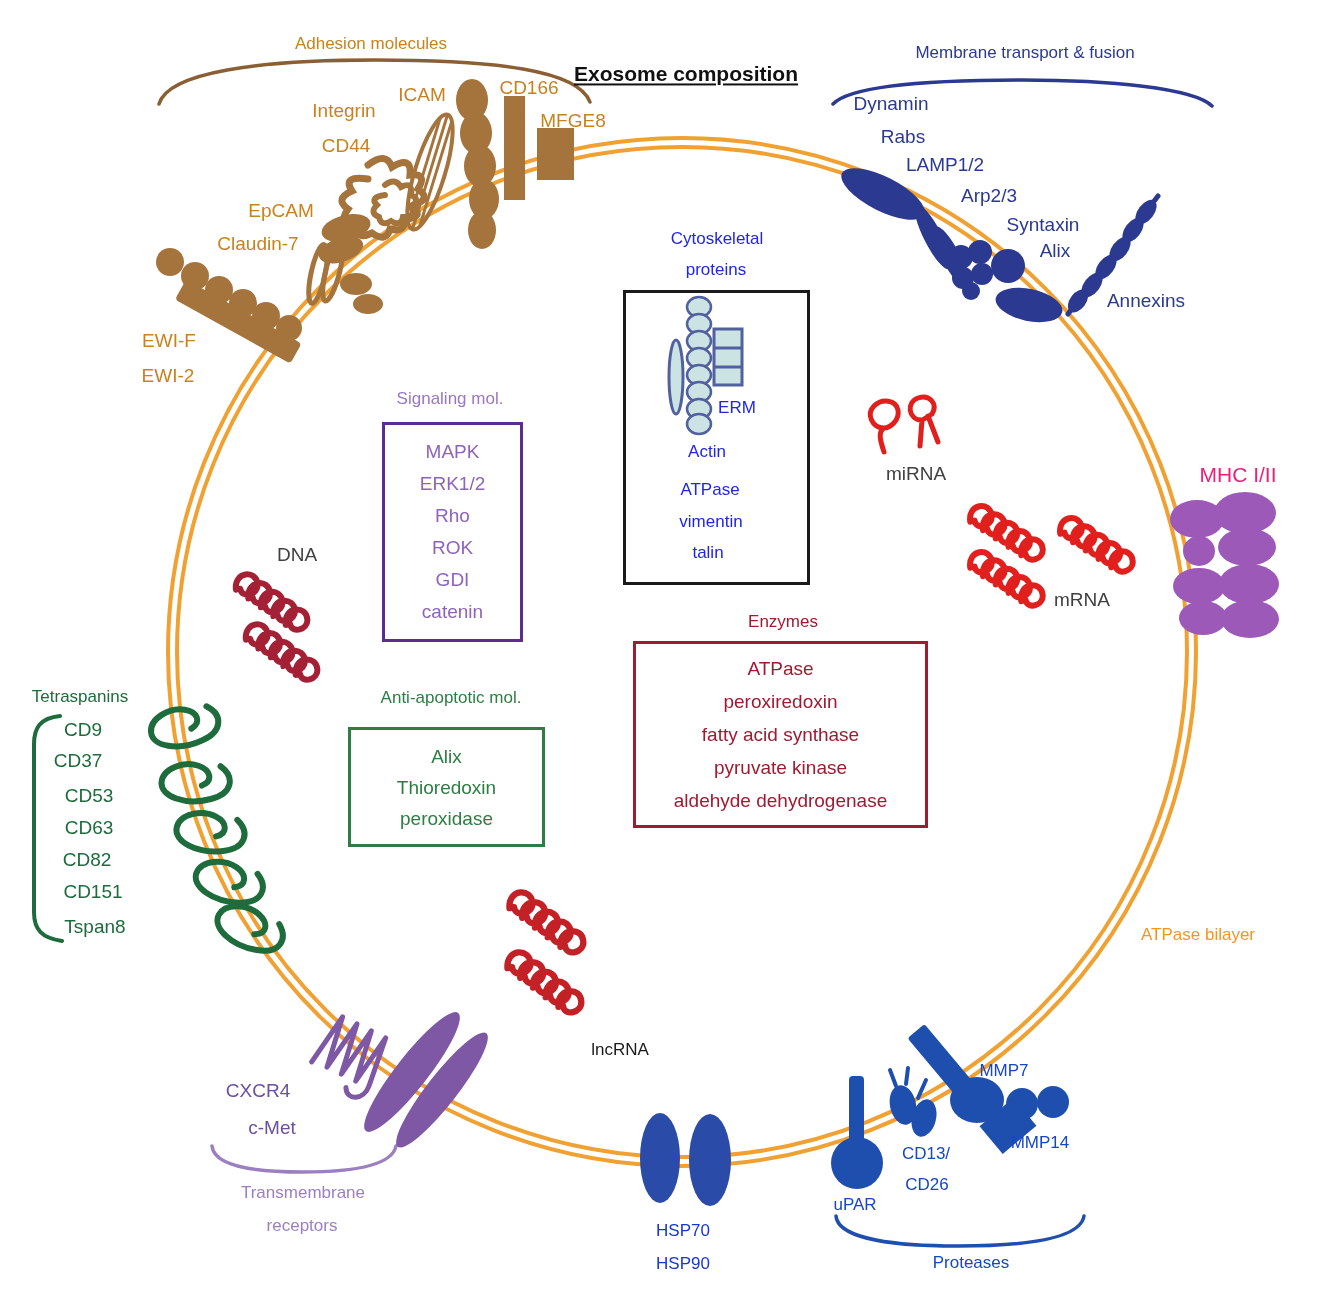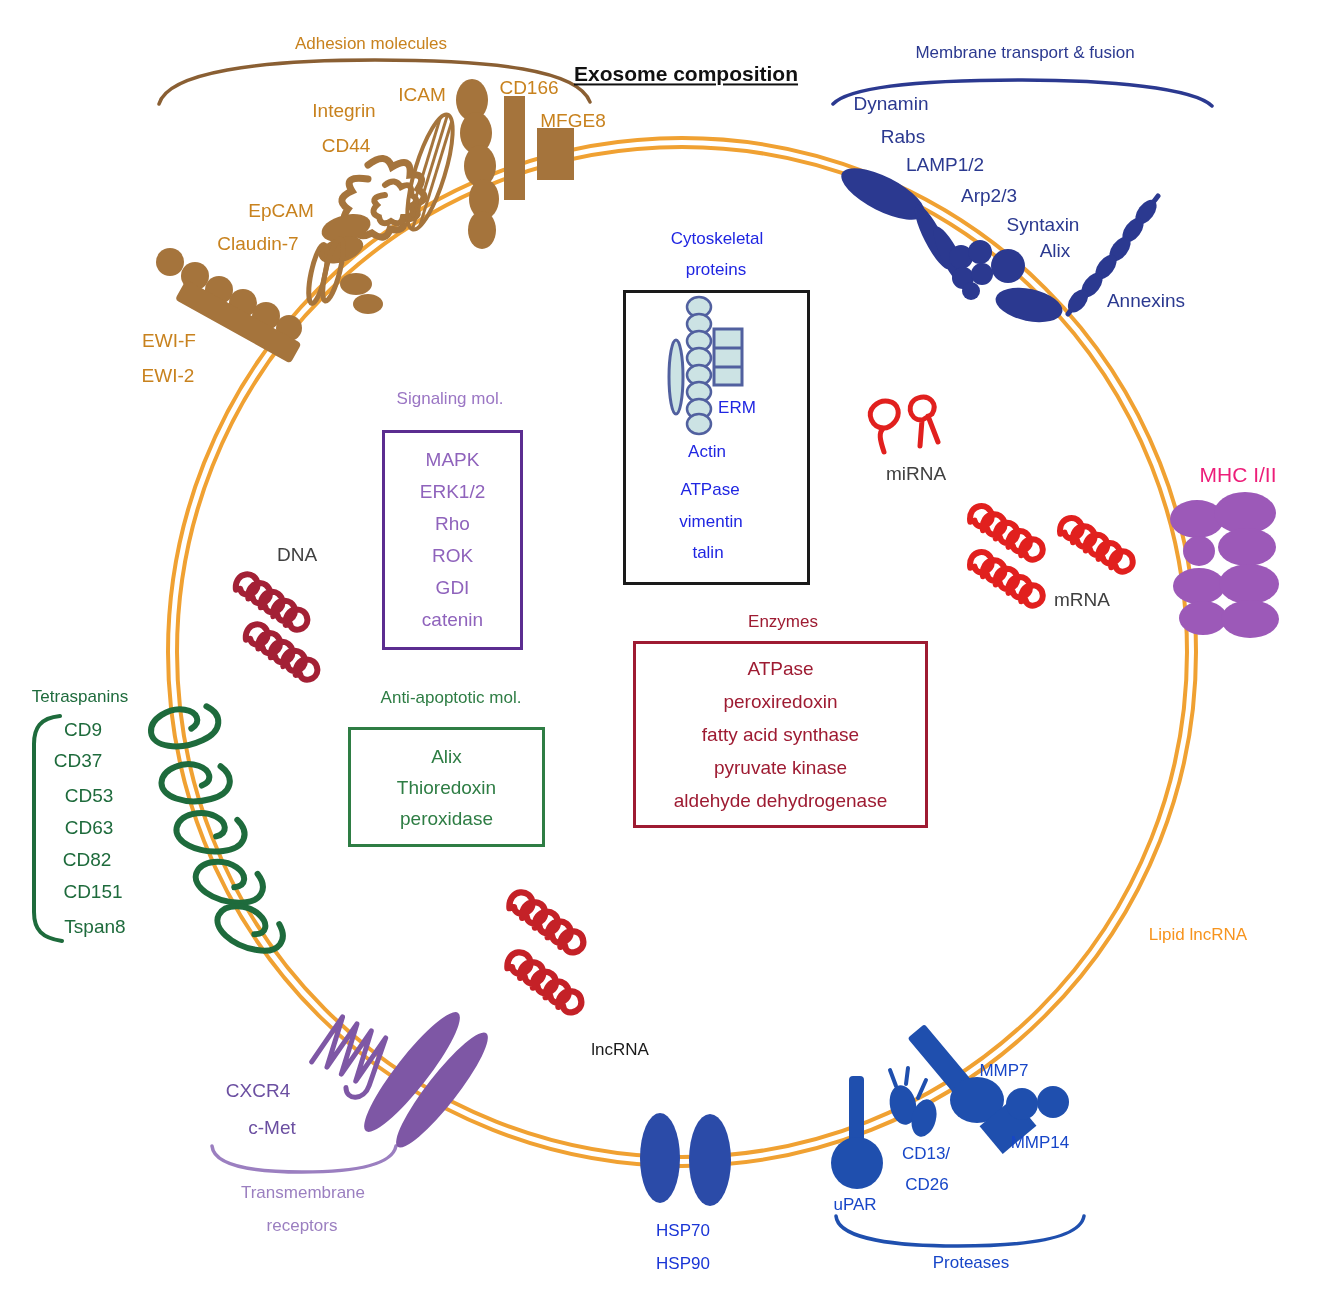--- a/index.html
+++ b/index.html
@@ -9,21 +9,21 @@
   .lbl{position:absolute;transform:translate(-50%,-50%);white-space:nowrap;font-size:19px;line-height:1.1;}
   .s20{font-size:17px;} .s21{font-size:21px;}
   .main-title{font-weight:bold;text-decoration:underline;color:#111;margin-top:43px;}
   .c-adh{color:#C8821E}.c-nav{color:#2B3990}.c-blu{color:#2026E2}.c-sigT{color:#9B76C4}
   .c-red{color:#404040}.c-dred{color:#9E1B32}.c-mag{color:#ED1E79}.c-grn{color:#1E6B3C}
   .c-agrn{color:#2E7D44}.c-org{color:#F7941D}.c-pur{color:#6B4FA1}
   .c-lpur{color:#9B7FC0}.c-hsp{color:#1A35D6}.c-pro{color:#1746C8}.c-blk{color:#1a1a1a}
   .box{position:absolute;box-sizing:border-box;display:flex;flex-direction:column;
        justify-content:center;align-items:center;text-align:center;background:transparent;}
   .box .bi{white-space:nowrap;font-size:19px;}
-  #box-signaling{left:382px;top:422px;width:141px;height:220px;border:3px solid #5B2D90;color:#8F63BC;margin-top:8px;}
+  #box-signaling{left:382px;top:422px;width:141px;height:220px;border:3px solid #5B2D90;color:#8F63BC;}
   #box-signaling .bi{line-height:32px;}
   #box-enzymes{left:633px;top:641px;width:295px;height:187px;border:3px solid #9E1B32;color:#9E1B32;}
   #box-enzymes .bi{line-height:33px;}
   #box-anti{left:348px;top:727px;width:197px;height:120px;border:3px solid #2E7D44;color:#2E7D44;}
   #box-anti .bi{line-height:31px;}
   #box-luminal{left:722px;top:867px;width:276px;height:125px;border:3px solid #5BC5F2;color:#5BC5F2;}
   #box-luminal .bi{line-height:32px;}
   #box-cyto{left:623px;top:290px;width:187px;height:295px;border:3px solid #1a1a1a;}
 </style>
 </head>
@@ -263,21 +263,21 @@
 <div class="lbl s20 c-sigT" style="left:450px;top:399px">Signaling mol.</div>
 <div class="lbl s20 c-dred" style="left:783px;top:622px">Enzymes</div>
 <div class="lbl s20 c-agrn" style="left:451px;top:698px">Anti-apoptotic mol.</div>
 
 <div class="lbl c-red" style="left:297px;top:555px">DNA</div>
 <div class="lbl c-red" style="left:916px;top:474px">miRNA</div>
 <div class="lbl c-red" style="left:1082px;top:600px">mRNA</div>
 <div class="lbl s20 c-blk" style="left:620px;top:1050px">lncRNA</div>
 
 <div class="lbl s21 c-mag" style="left:1238px;top:475px">MHC I/II</div>
-<div class="lbl s20 c-org" style="left:1198px;top:935px">Lipid lncRNA</div>
+<div class="lbl s20 c-org" style="left:1198px;top:935px">ATPase bilayer</div>
 
 <div class="lbl s20 c-grn" style="left:80px;top:697px">Tetraspanins</div>
 <div class="lbl c-grn" style="left:83px;top:730px">CD9</div>
 <div class="lbl c-grn" style="left:78px;top:761px">CD37</div>
 <div class="lbl c-grn" style="left:89px;top:796px">CD53</div>
 <div class="lbl c-grn" style="left:89px;top:828px">CD63</div>
 <div class="lbl c-grn" style="left:87px;top:860px">CD82</div>
 <div class="lbl c-grn" style="left:93px;top:892px">CD151</div>
 <div class="lbl c-grn" style="left:95px;top:927px">Tspan8</div>
 

